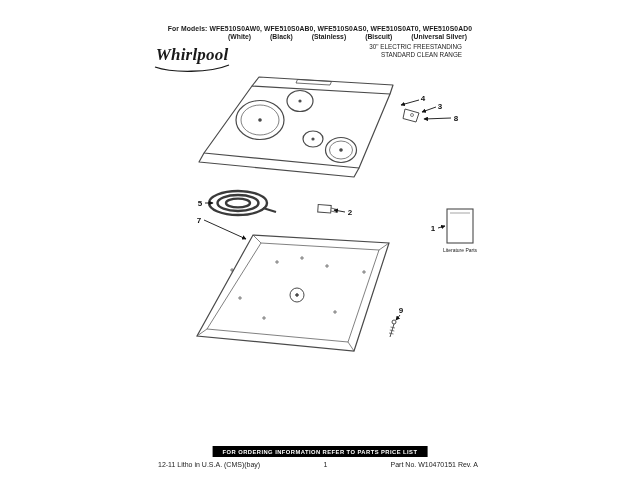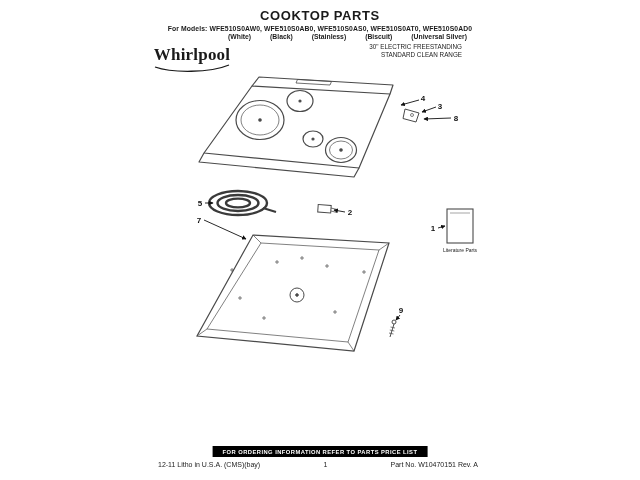--- a/index.html
+++ b/index.html
@@ -17,21 +17,21 @@
   }
   .finishes{
     position:absolute;top:33px;left:0;right:0;padding-left:55px;
     display:flex;justify-content:center;gap:19px;
     font-size:6.8px;font-weight:bold;
   }
   .logo{
     position:absolute;left:150px;top:46px;width:84px;text-align:center;
   }
   .logo-text{
-    font-family:"Liberation Serif",serif;font-weight:bold;
+    font-family:"Liberation Serif",serif;font-style:italic;font-weight:bold;
     font-size:17px;letter-spacing:.2px;display:block;line-height:18px;
   }
   .logo-swoosh{display:block;margin:0 auto;}
   .range-type{
     position:absolute;top:43px;right:178px;text-align:right;
     font-size:6.3px;line-height:8px;color:#222;
   }
   .diagram{position:absolute;left:0;top:0;}
   .callout{
     font-family:"Liberation Sans",sans-serif;font-size:8px;font-weight:bold;fill:#111;
@@ -48,21 +48,20 @@
     position:absolute;top:461px;left:158px;right:162px;
     display:flex;justify-content:space-between;align-items:baseline;
     font-size:7px;color:#222;
   }
 </style>
 </head>
 <body>
 
 <div class="page">
 
-  <div class="title">COOKTOP PARTS</div>
   <div class="models">For Models: WFE510S0AW0, WFE510S0AB0, WFE510S0AS0, WFE510S0AT0, WFE510S0AD0</div>
 
   <div class="finishes">
     <span>(White)</span>
     <span>(Black)</span>
     <span>(Stainless)</span>
     <span>(Biscuit)</span>
     <span>(Universal Silver)</span>
   </div>
 

